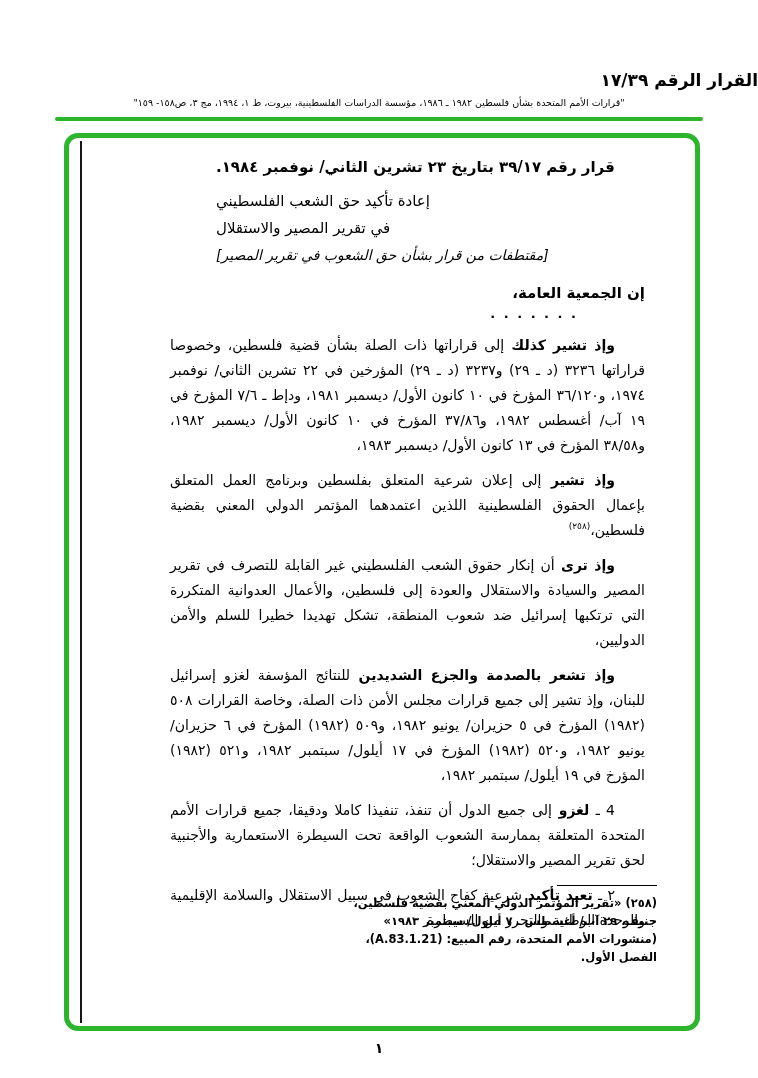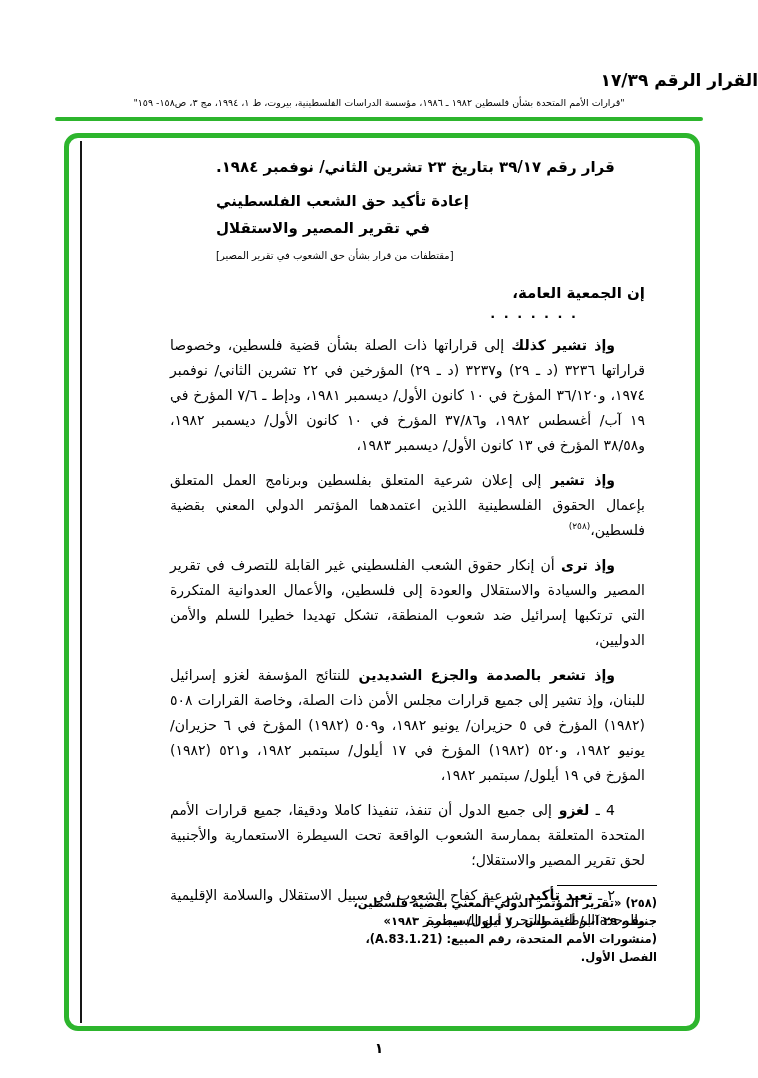--- a/index.html
+++ b/index.html
@@ -72,22 +72,22 @@
     line-height: 24px;
     margin-bottom: 9px;
   }
   .doc-titles {
     text-align: left;
     padding-left: 46px;
     font-size: 15px;
     line-height: 27px;
     margin-bottom: 12px;
   }
-  .doc-titles .bold { font-weight: bold; }
-  .doc-titles .t2 { font-size: 10px; font-weight: normal; }
+  .doc-titles .bold { font-weight: normal; }
+  .doc-titles .t2 { font-size: 14px; font-weight: normal; font-style: italic; }
   .opening {
     font-size: 15px;
     font-weight: bold;
     text-align: right;
     line-height: 24px;
   }
   .dots {
     text-align: right;
     padding-right: 67px;
     font-size: 13px;

